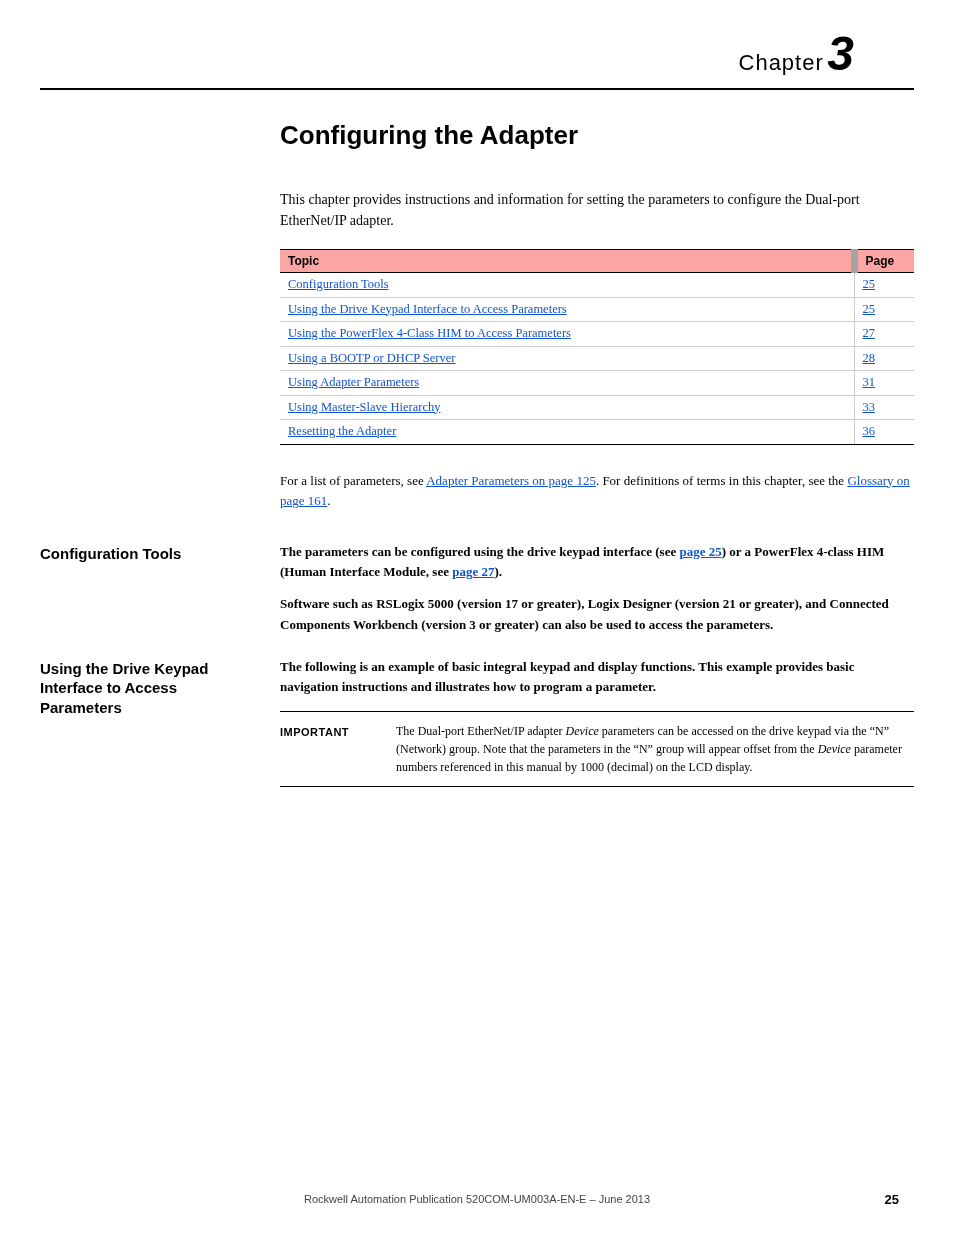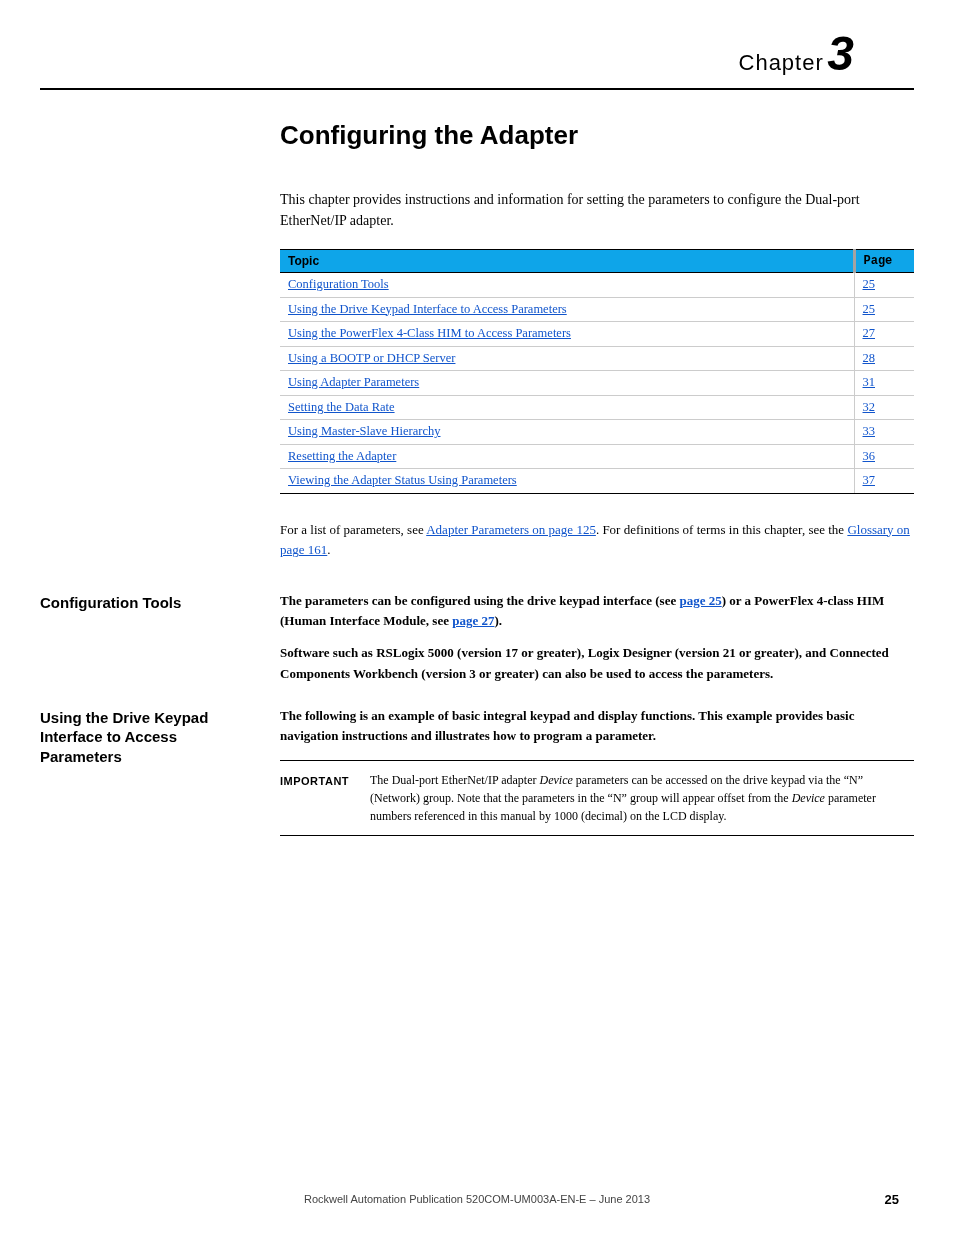--- a/index.html
+++ b/index.html
@@ -71,33 +71,32 @@
     }
 
     
     .toc-table {
       width: 100%;
       border-collapse: collapse;
       margin-bottom: 20px;
       font-size: 12.5px;
     }
     .toc-table th {
-      background: #0ea5e9;
+      background: #fca5a5;
       font-weight: bold;
       text-align: left;
       padding: 4px 8px;
       border-top: 1.5px solid #000;
       border-bottom: 1px solid #000;
       font-family: Arial, sans-serif;
       font-size: 12px;
     }
     .toc-table th.page-col {
       width: 60px;
-      border-left: 3px solid #a3a3a3;
-      font-family: Liberation Mono, monospace;
+      border-left: 7px solid #a3a3a3;
     }
     .toc-table td {
       padding: 3px 8px;
       border-bottom: 0.5px solid #ccc;
       line-height: 1.4;
     }
     .toc-table td.page-col {
       width: 60px;
       border-left: 1px solid #ccc;
       vertical-align: top;
@@ -149,20 +148,21 @@
       font-weight: bold;
     }
 
     
     .important-box {
       display: flex;
       border-top: 1.5px solid #000;
       border-bottom: 1.5px solid #000;
       padding: 10px 0;
       margin-top: 14px;
+      gap: 26px;
     }
     .important-label {
       font-family: Arial, sans-serif;
       font-size: 11px;
       font-weight: bold;
       text-transform: uppercase;
       letter-spacing: 0.5px;
       width: 90px;
       flex-shrink: 0;
       padding-top: 2px;
@@ -243,34 +243,26 @@
             </tr>
             <tr>
               <td><a href="#">Using a BOOTP or DHCP Server</a></td>
               <td class="page-col"><a href="#">28</a></td>
             </tr>
             <tr>
               <td><a href="#">Using Adapter Parameters</a></td>
               <td class="page-col"><a href="#">31</a></td>
             </tr>
             <tr>
-              <td><a href="#">Setting the Data Rate</a></td>
-              <td class="page-col"><a href="#">32</a></td>
-            </tr>
-            <tr>
               <td><a href="#">Using Master-Slave Hierarchy</a></td>
               <td class="page-col"><a href="#">33</a></td>
             </tr>
             <tr>
               <td><a href="#">Resetting the Adapter</a></td>
               <td class="page-col"><a href="#">36</a></td>
-            </tr>
-            <tr>
-              <td><a href="#">Viewing the Adapter Status Using Parameters</a></td>
-              <td class="page-col"><a href="#">37</a></td>
             </tr>
           </tbody>
       </table>
 
       <p class="ref-text">
         <span>For a list of parameters, see </span><a href="#">Adapter Parameters on page 125</a><span>. For definitions of terms in this chapter, see the </span><a href="#">Glossary on page 161</a><span>.</span>
       </p>
     </div>
   </div>
 

